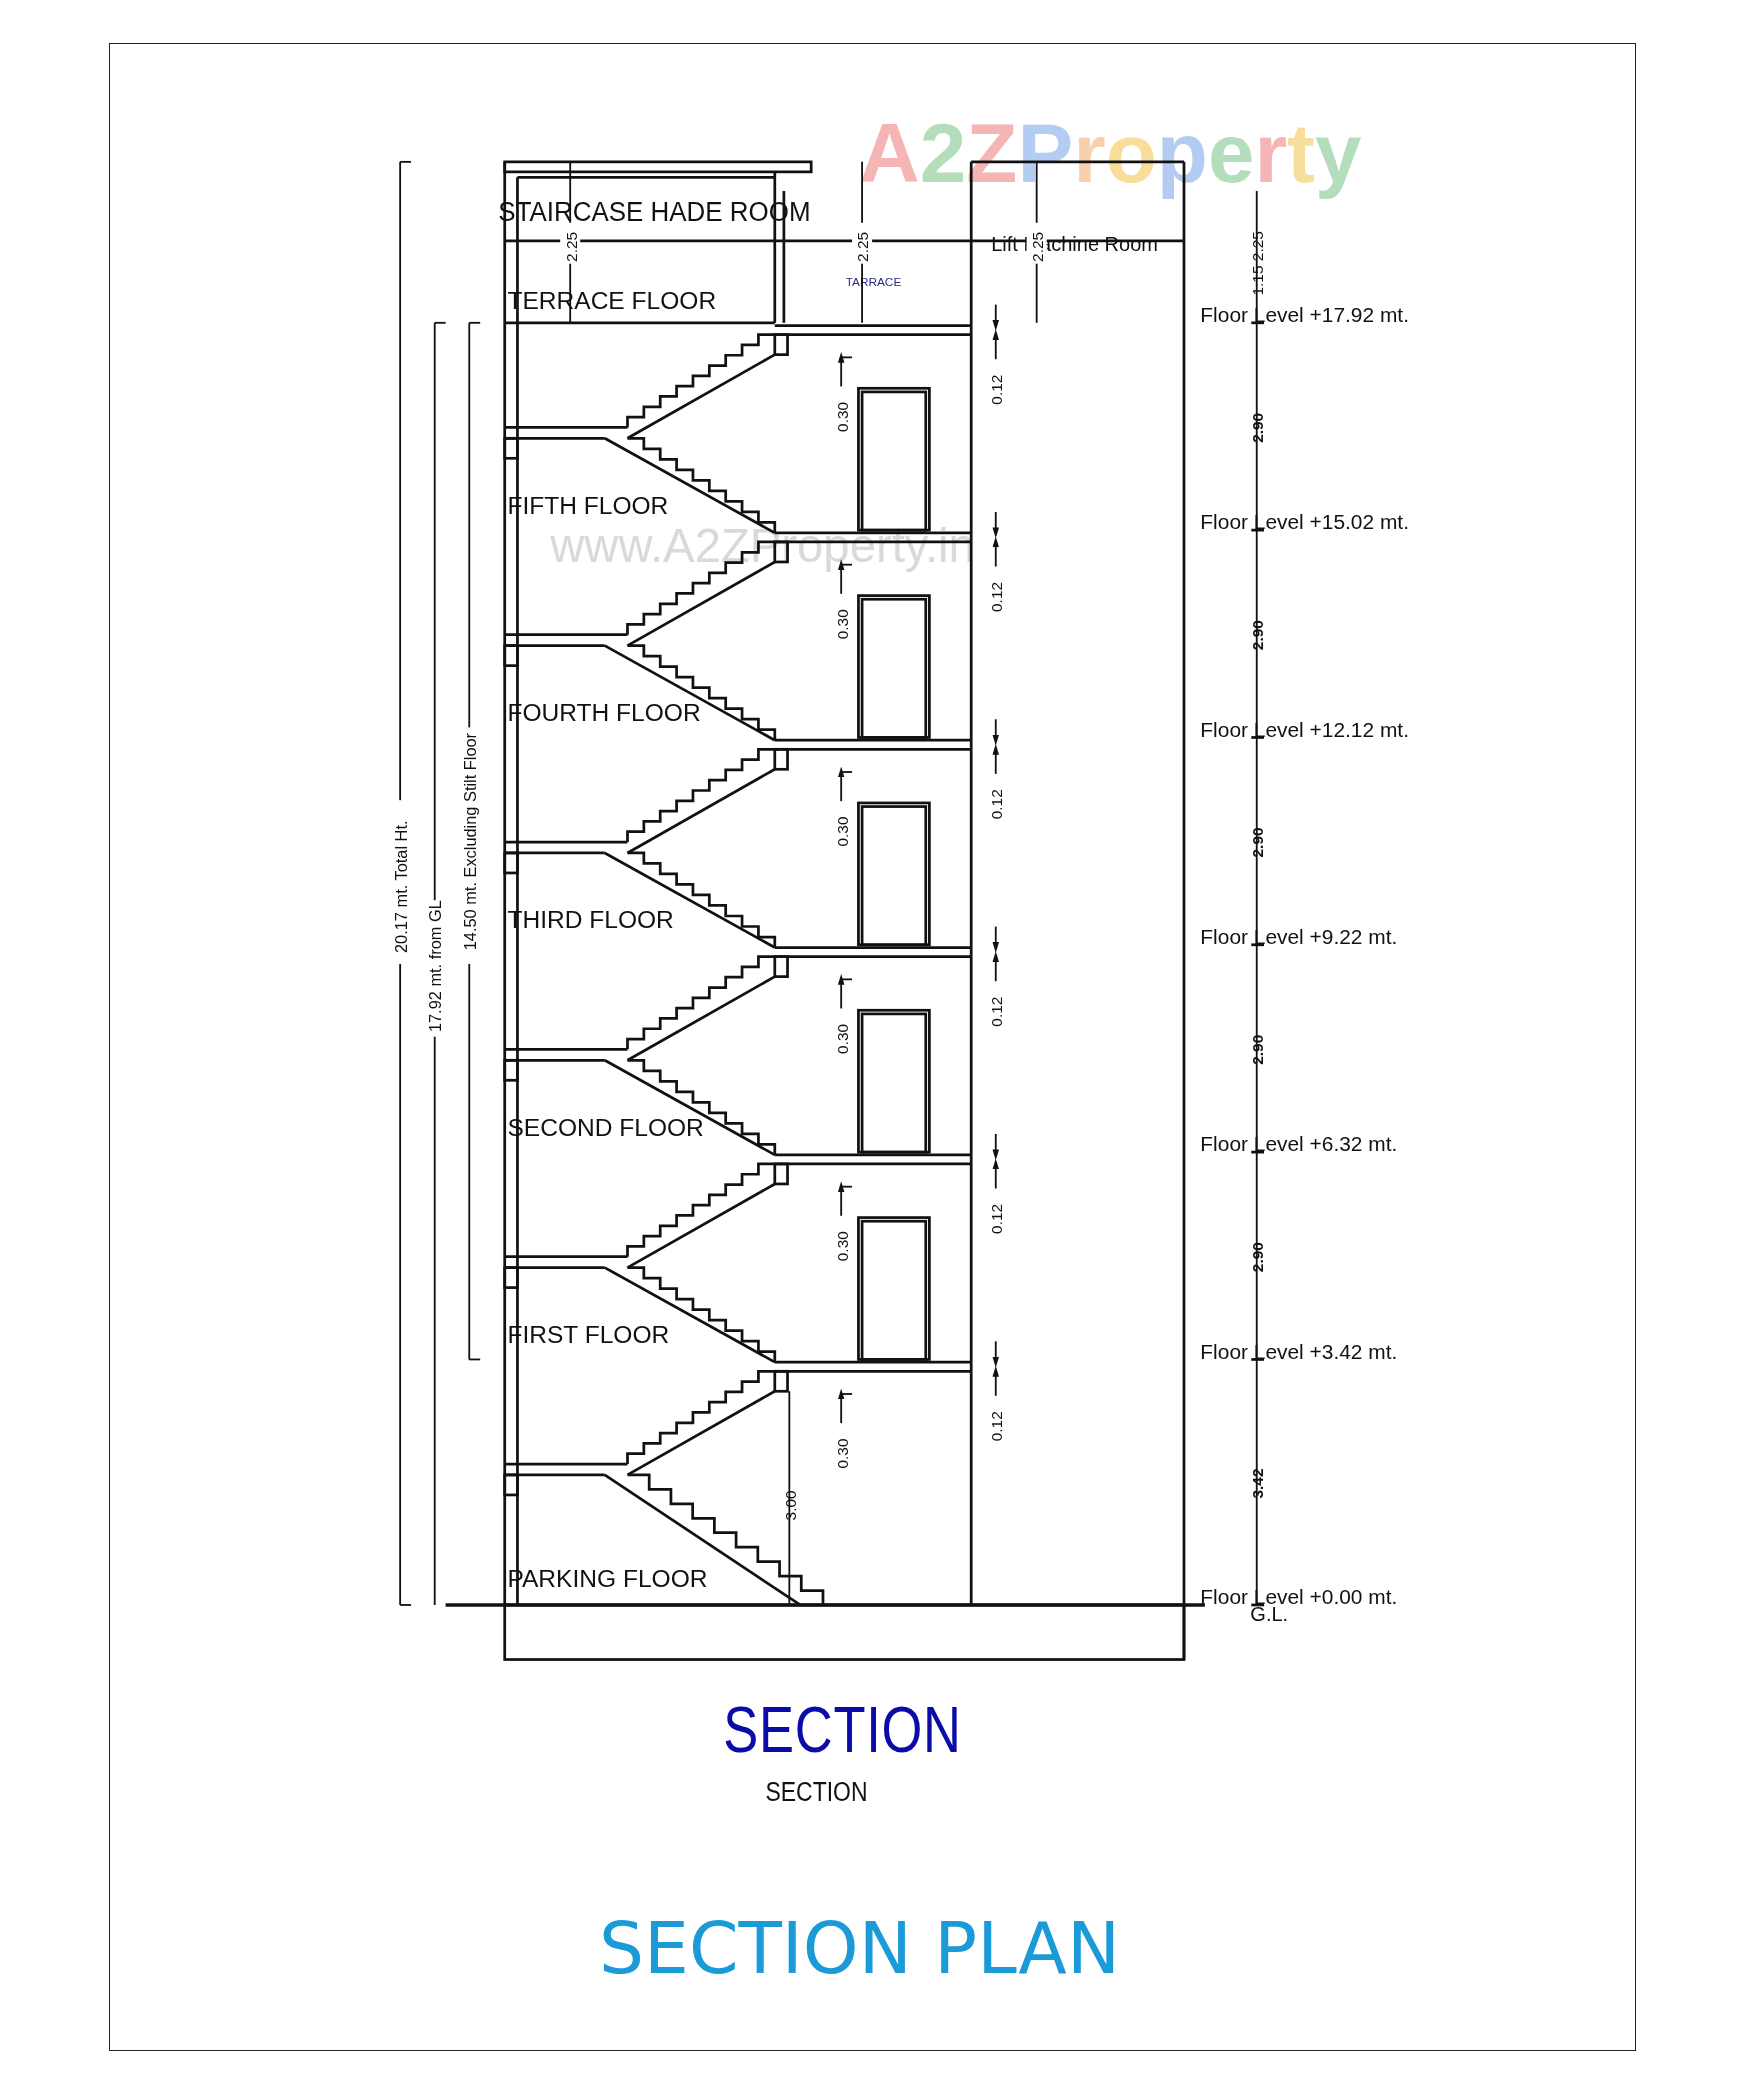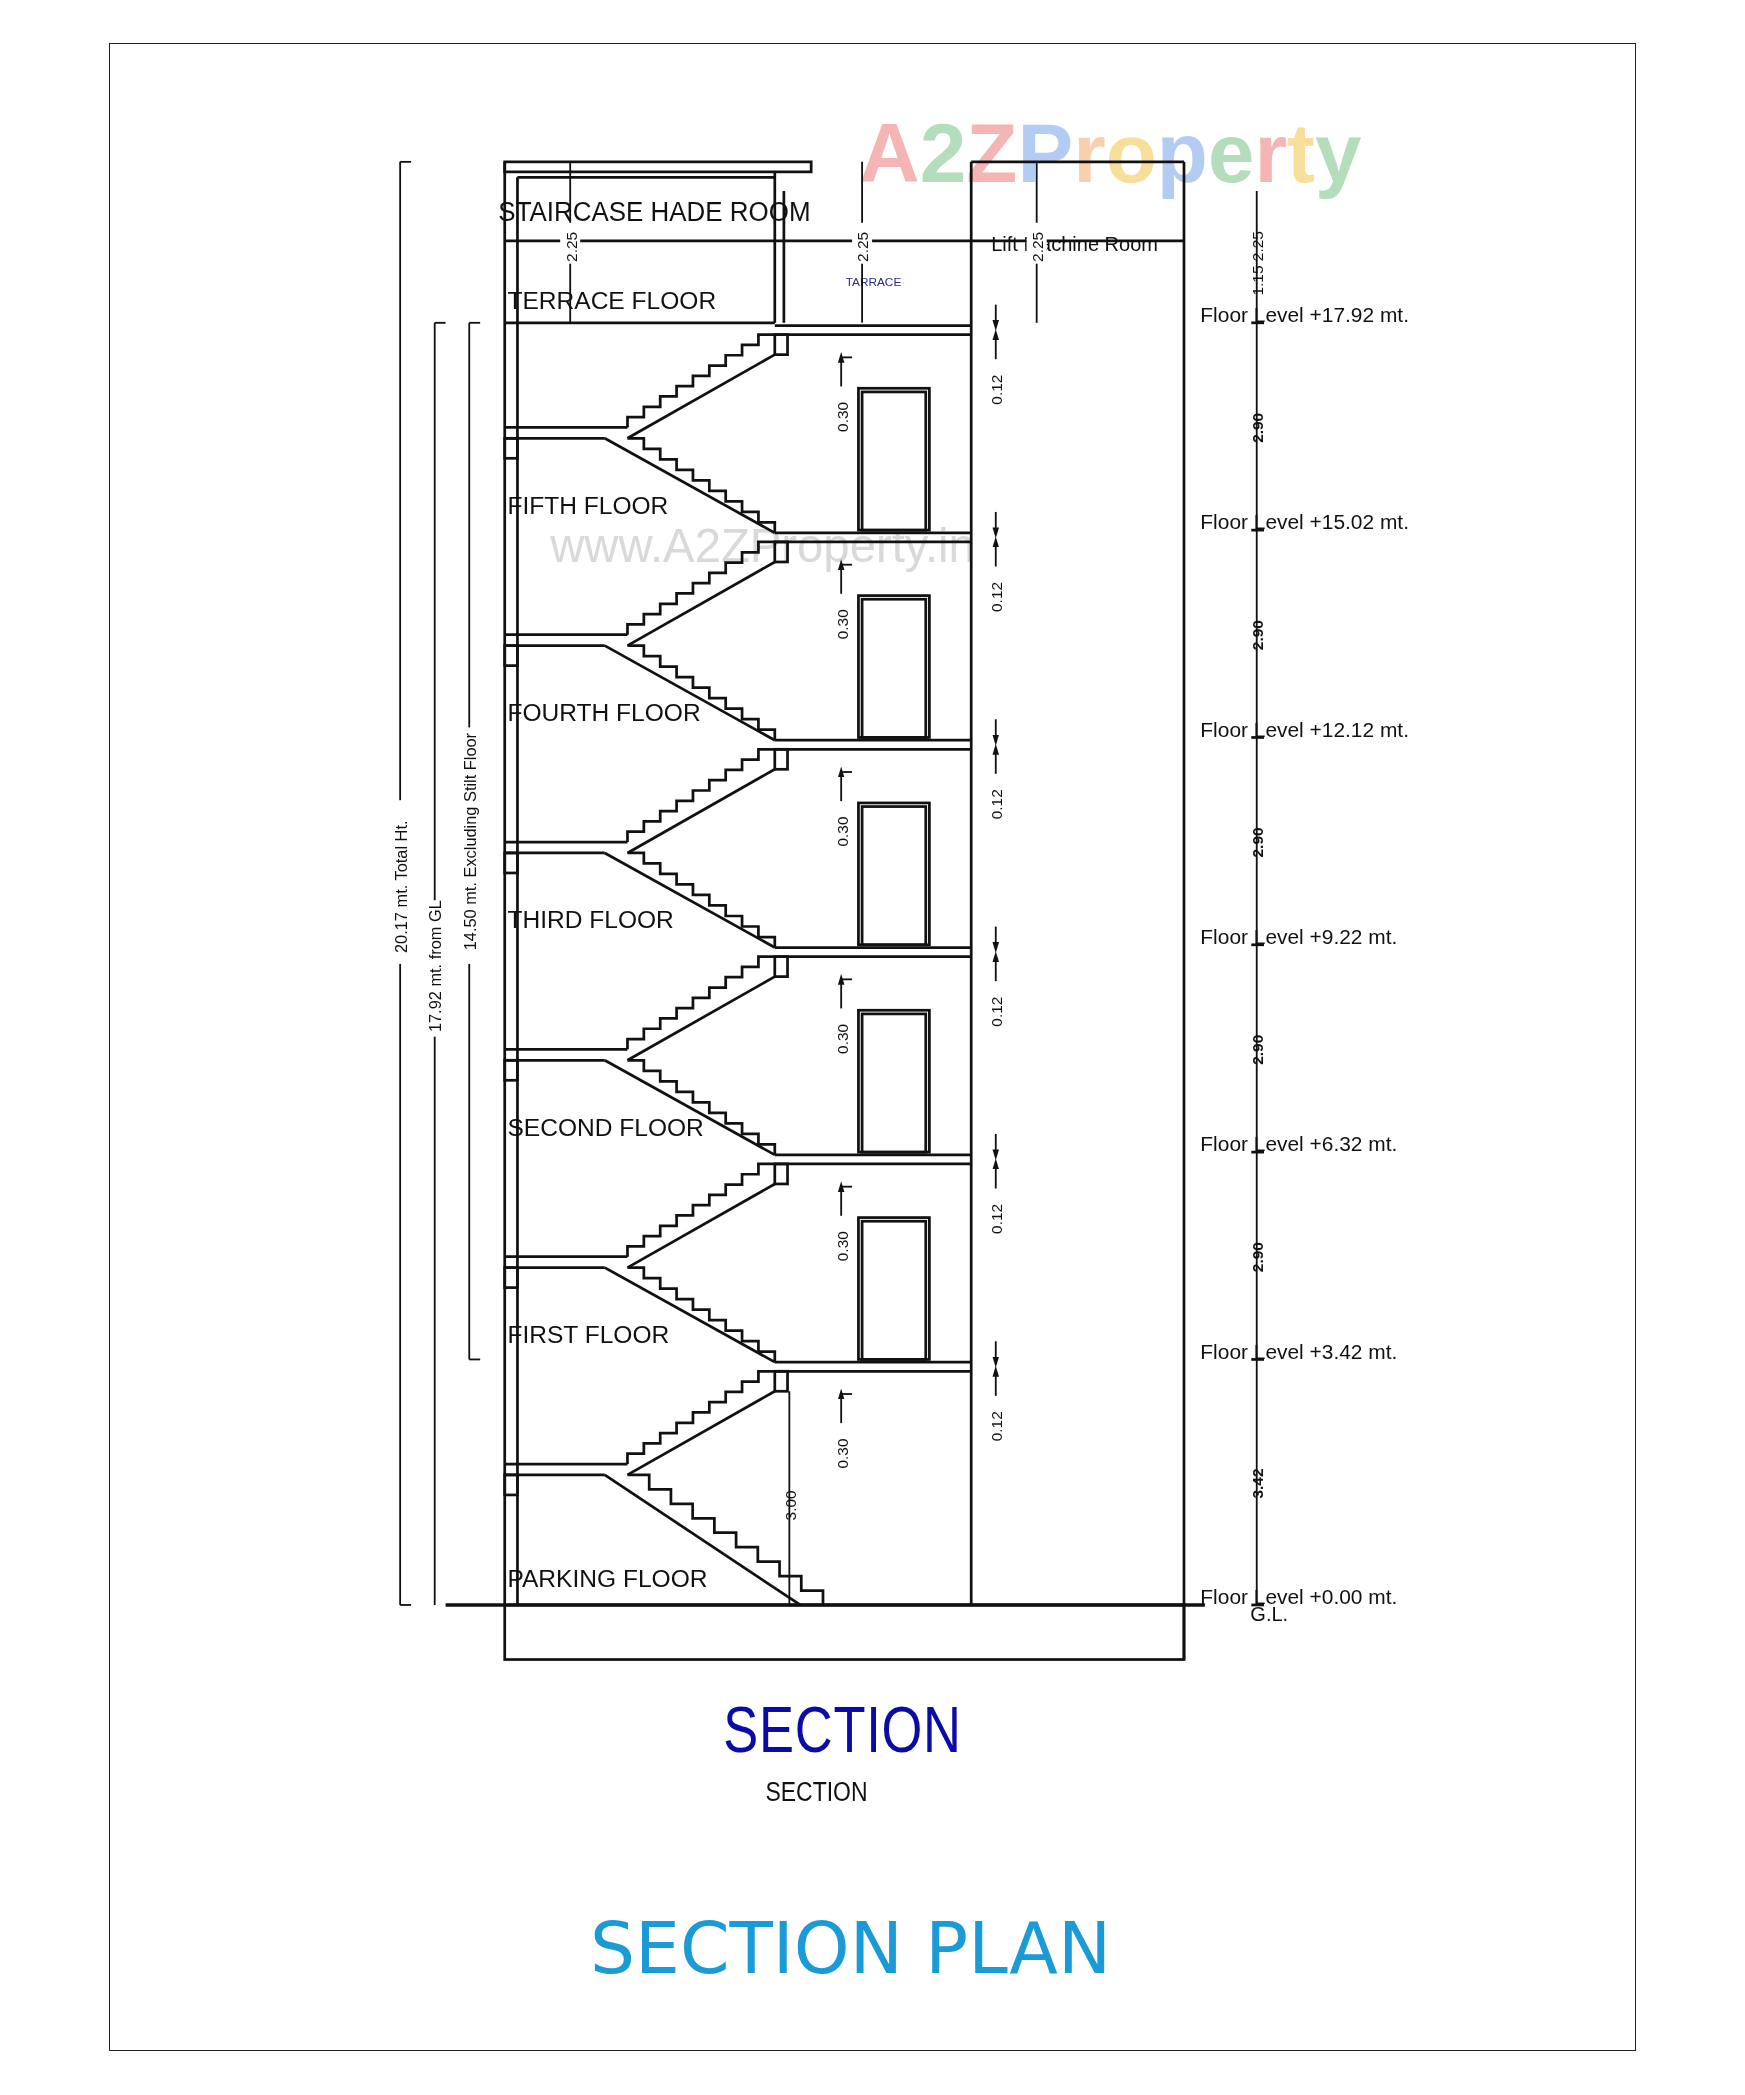--- a/index.html
+++ b/index.html
@@ -2,21 +2,21 @@
 <html style="font-size:14.5px"><head>
 <meta charset="utf-8">
 <style>
   html, body { margin: 0; padding: 0; background: #ffffff; }
   body { width: 1746px; height: 2096px; position: relative; overflow: hidden; font-family: "Liberation Sans", sans-serif; }
   .frame { position: absolute; left: 109px; top: 43px; width: 1527px; height: 2008px; border: 1.8px solid #222; box-sizing: border-box; }
   svg.drawing { position: absolute; left: 0; top: 0; }
   .t { font-family: "Liberation Sans", sans-serif; fill: #111; }
   .title-main { position: absolute; left: 0; width: 1685px; top: 1693px; text-align: center; font-family: "Liberation Sans", sans-serif; font-size: 64px; color: #0b0ba8; transform: scaleX(0.82); font-weight: normal; letter-spacing: 0.9px; }
   .title-sub { position: absolute; left: 0; width: 1633px; top: 1777px; text-align: center; font-family: "Liberation Sans", sans-serif; font-size: 27px; color: #111; transform: scaleX(0.85); }
-  .title-plan { position: absolute; left: 8px; width: 1685px; top: 1907px; text-align: center; font-family: "DejaVu Sans", sans-serif; font-size: 71px; color: #1a9ad6; }
+  .title-plan { position: absolute; left: 17px; width: 1685px; top: 1907px; text-align: center; font-family: "DejaVu Sans", sans-serif; font-size: 71px; color: #1a9ad6; }
 </style>
 </head>
 <body>
 
 <div class="frame"></div>
 
 <svg class="drawing" width="1746" height="2096" viewBox="0 0 1920 2305">
   <defs>
     <marker id="arr" viewBox="0 0 10 10" refX="5" refY="5" markerWidth="6" markerHeight="8" orient="auto-start-reverse">
       <path d="M0,2 L10,5 L0,8 z" fill="#111"></path>

